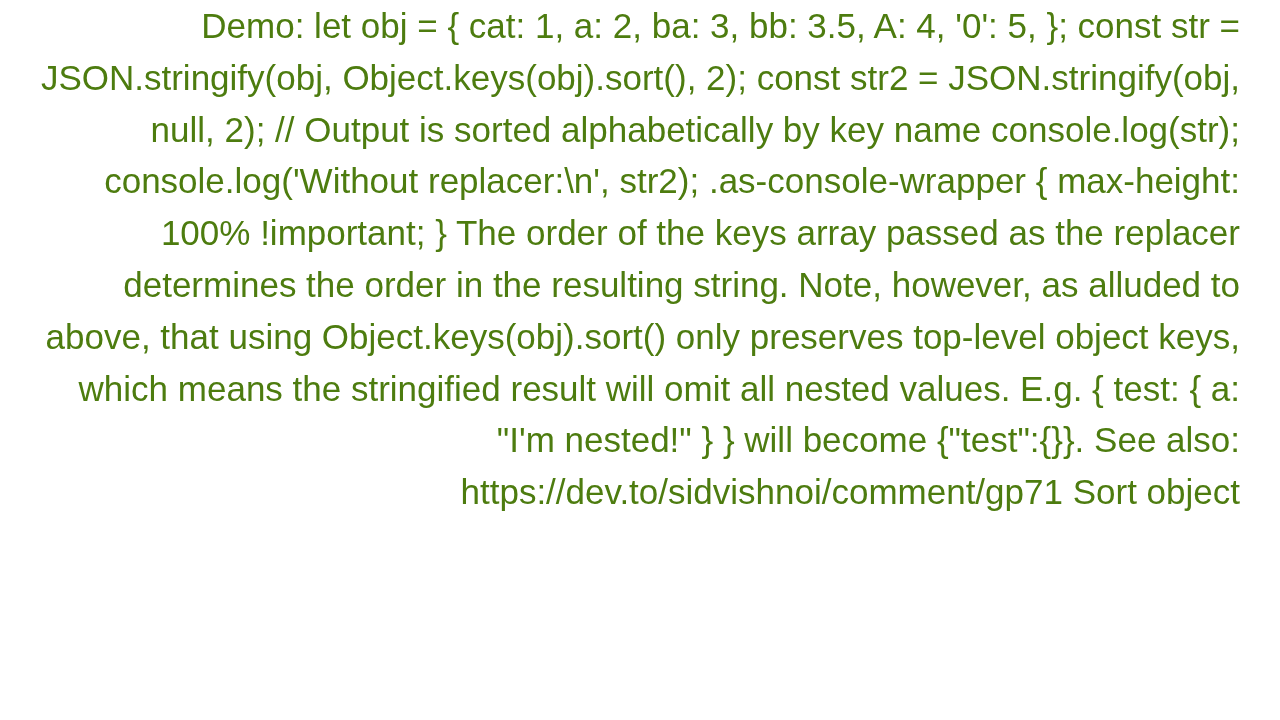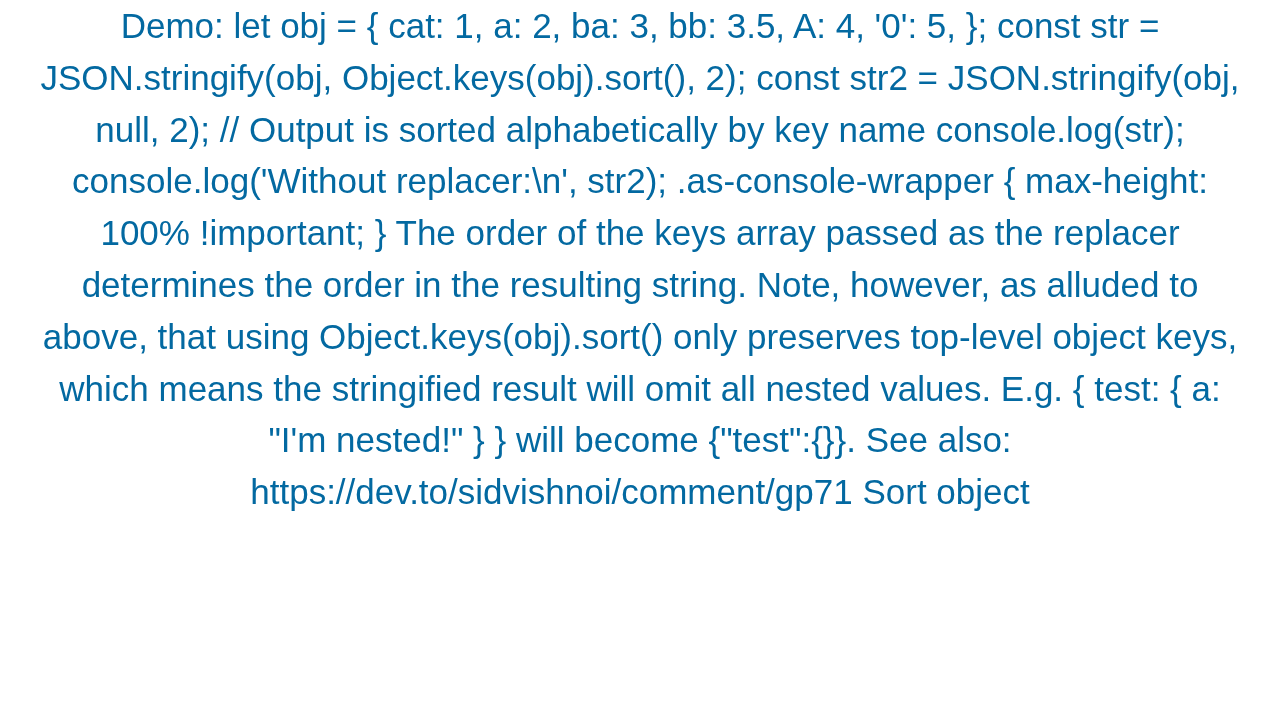--- a/index.html
+++ b/index.html
@@ -11,24 +11,24 @@
       width: 1280px;
       height: 720px;
       background: #ffffff;
       font-family: Arial, Helvetica, sans-serif;
       overflow: hidden;
     }
     .content {
       width: 100%;
       height: 100%;
       padding: 0 40px;
-      text-align: center;
+      text-align: right;
       font-size: 35px;
       line-height: 1.48;
-      color: #0369a1;
+      color: #4d7c0f;
       font-weight: 400;
       white-space: normal;
     }
   </style>
 </head>
 <body>
 
 <div class="content">
   <span>Demo:   let obj = {   cat: 1,   a: 2,   ba: 3,   bb: 3.5,   A: 4,   '0': 5, };  const str = JSON.stringify(obj, Object.keys(obj).sort(), 2); const str2 = JSON.stringify(obj, null, 2);  // Output is sorted alphabetically by key name console.log(str); console.log('Without replacer:\n', str2); .as-console-wrapper { max-height: 100% !important; }    The order of the keys array passed as the replacer determines the order in the resulting string. Note, however, as alluded to above, that using Object.keys(obj).sort() only preserves top-level object keys, which means the stringified result will omit all nested values. E.g. { test: { a: "I'm nested!" } } will become {"test":{}}. See also: https://dev.to/sidvishnoi/comment/gp71 Sort object</span>
 </div>

